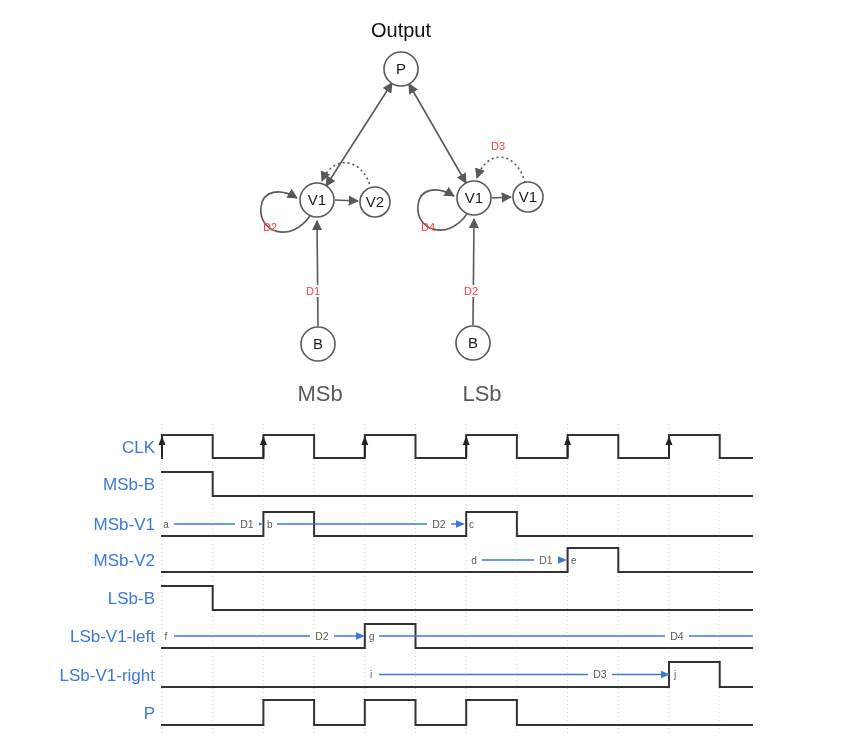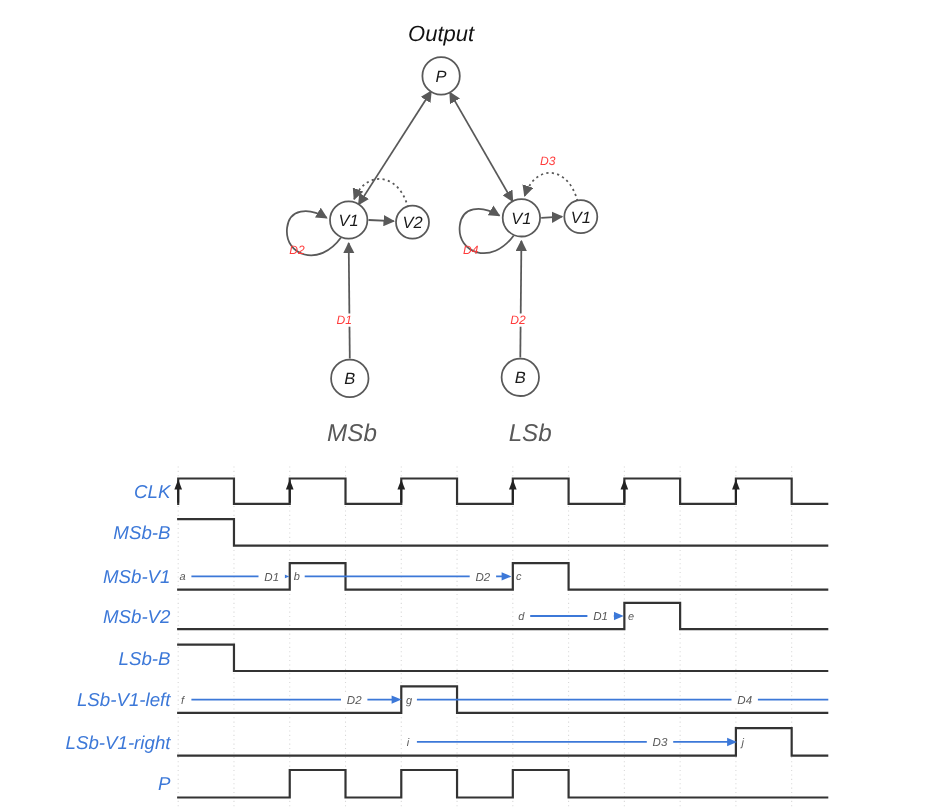--- a/index.html
+++ b/index.html
@@ -1,20 +1,19 @@
 <!DOCTYPE html>
 <html><head>
 <meta charset="utf-8">
 <style>
   html, body { margin: 0; padding: 0; background: #ffffff; }
   #canvas {
     width: 753px; height: 738px; position: relative;
     background: #ffffff; overflow: hidden;
     font-family: "Liberation Sans", "DejaVu Sans", sans-serif;
-    font-style: italic;
   }
   svg { display: block; }
   svg text { font-family: "Liberation Sans", "DejaVu Sans", sans-serif; }
 </style>
 </head>
 <body>
 
 <div id="canvas">
   <svg id="scene" width="858" height="738" viewBox="0 0 858 738">
     <defs>

